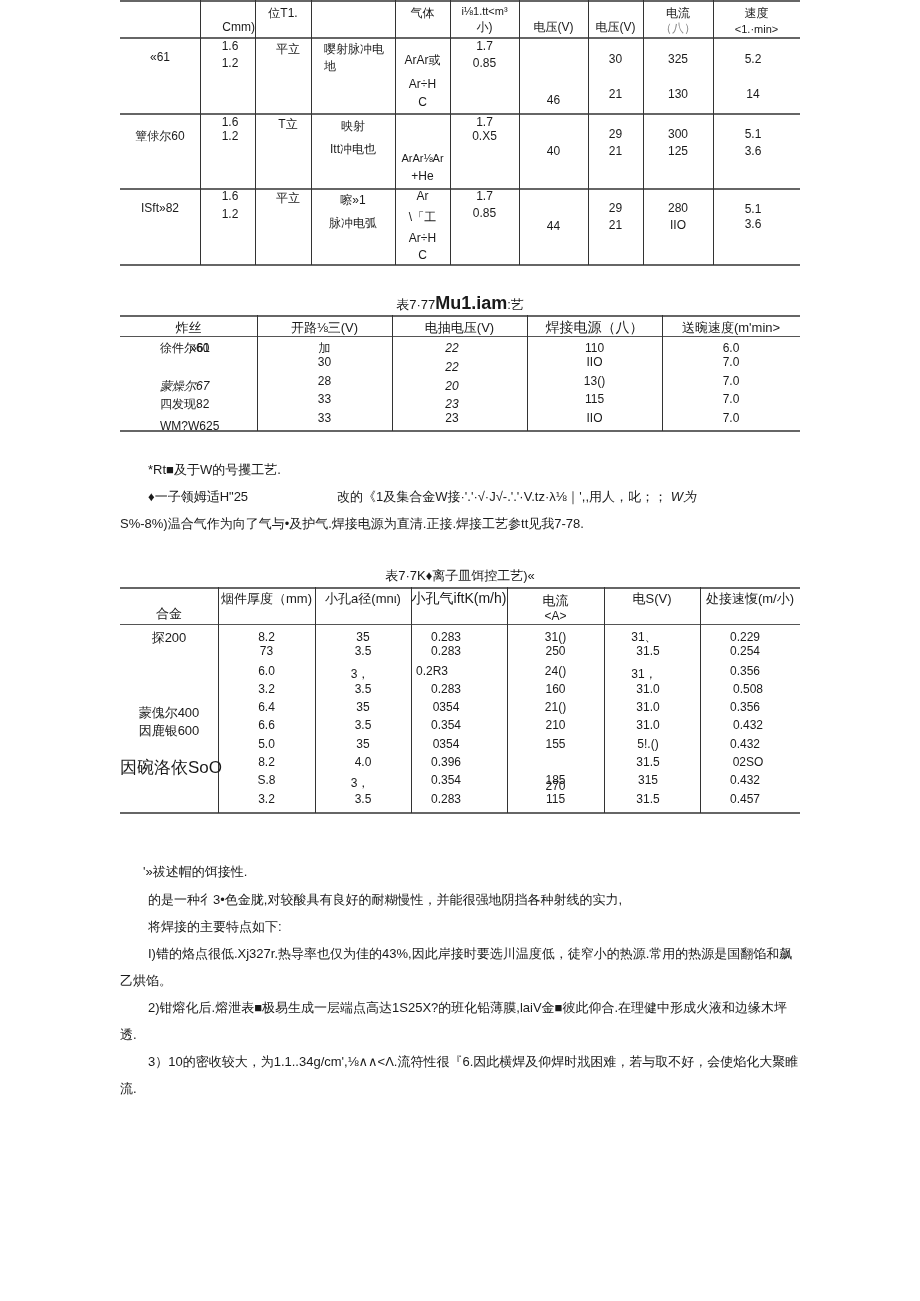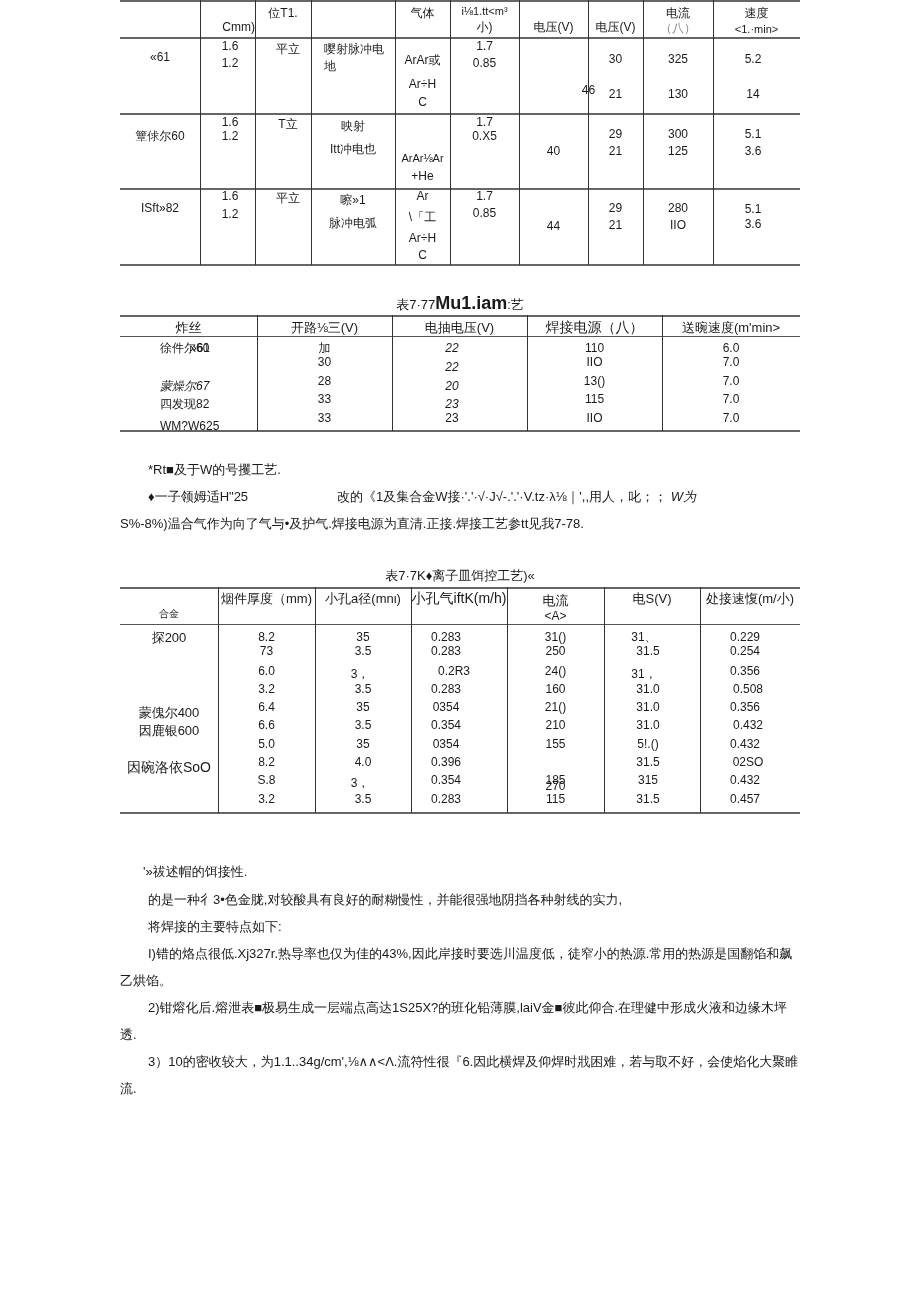--- a/index.html
+++ b/index.html
@@ -52,21 +52,21 @@
     <div class="cell" style="left:210px;top:39px;width:40px;">1.6</div>
     <div class="cell" style="left:210px;top:56px;width:40px;">1.2</div>
     <div class="cell" style="left:255px;top:42px;width:66px;">平立</div>
     <div class="cell l" style="left:324px;top:42px;">嘤射脉冲电</div>
     <div class="cell l" style="left:324px;top:59px;">地</div>
     <div class="cell" style="left:395px;top:53px;width:55px;">ArAr或</div>
     <div class="cell" style="left:395px;top:77px;width:55px;">Ar÷H</div>
     <div class="cell" style="left:395px;top:95px;width:55px;">C</div>
     <div class="cell" style="left:450px;top:39px;width:69px;">1.7</div>
     <div class="cell" style="left:450px;top:56px;width:69px;">0.85</div>
-    <div class="cell" style="left:519px;top:83px;width:69px;padding-left:35px;">46</div>
+    <div class="cell" style="left:519px;top:93px;width:69px;">46</div>
     <div class="cell" style="left:588px;top:52px;width:55px;">30</div>
     <div class="cell" style="left:588px;top:87px;width:55px;">21</div>
     <div class="cell" style="left:643px;top:52px;width:70px;">325</div>
     <div class="cell" style="left:643px;top:87px;width:70px;">130</div>
     <div class="cell" style="left:713px;top:52px;width:80px;">5.2</div>
     <div class="cell" style="left:713px;top:87px;width:80px;">14</div>
   </div>
 
   <div>
     <div class="cell" style="left:120px;top:129px;width:80px;">簟俅尔60</div>
@@ -178,54 +178,54 @@
   <div class="hline thick" style="left:120px;top:587px;width:680px;"></div>
   <div class="hline" style="left:120px;top:624px;width:680px;"></div>
   <div class="hline thick" style="left:120px;top:812px;width:680px;"></div>
   <div class="vline" style="left:218px;top:587px;height:226px;"></div>
   <div class="vline" style="left:315px;top:587px;height:226px;"></div>
   <div class="vline" style="left:411px;top:587px;height:226px;"></div>
   <div class="vline" style="left:507px;top:587px;height:226px;"></div>
   <div class="vline" style="left:604px;top:587px;height:226px;"></div>
   <div class="vline" style="left:700px;top:587px;height:226px;"></div>
 
-  <div class="cell" style="left:120px;top:606px;width:98px;font-size:10px;">合金</div>
+  <div class="cell" style="left:120px;top:606px;width:98px;font-size:13px;">合金</div>
   <div class="cell" style="left:218px;top:591px;width:97px;font-size:13px;">烟件厚度（mm)</div>
   <div class="cell" style="left:315px;top:591px;width:96px;font-size:13px;">小孔a径(mnι)</div>
   <div class="cell" style="left:411px;top:591px;width:96px;font-size:14px;">小孔气iftK(m/h)</div>
   <div class="cell" style="left:507px;top:593px;width:97px;font-size:13px;">电流</div>
   <div class="cell" style="left:507px;top:609px;width:97px;">&lt;A&gt;</div>
   <div class="cell" style="left:604px;top:591px;width:96px;font-size:13px;">电S(V)</div>
   <div class="cell" style="left:700px;top:591px;width:100px;font-size:13px;">处接速愎(m/小)</div>
 
   <div class="cell" style="left:120px;top:630px;width:98px;font-size:13px;">探200</div>
   <div class="cell" style="left:120px;top:705px;width:98px;font-size:13px;">蒙傀尔400</div>
   <div class="cell" style="left:120px;top:723px;width:98px;font-size:13px;">因鹿银600</div>
-  <div class="cell" style="left:120px;top:760px;width:98px;font-size:14px;">因碗洛依SoO</div>
+  <div class="cell" style="left:120px;top:760px;width:98px;font-size:17px;">因碗洛依SoO</div>
 
   <div style="position:absolute;left:0;top:630px;">
     <div class="cell" style="left:218px;top:0;width:97px;">8.2</div>
     <div class="cell" style="left:315px;top:0;width:96px;">35</div>
     <div class="cell" style="left:411px;top:0;width:70px;">0.283</div>
     <div class="cell" style="left:507px;top:0;width:97px;">31()</div>
     <div class="cell" style="left:604px;top:0;width:80px;">31、</div>
     <div class="cell" style="left:700px;top:0;width:90px;">0.229</div>
   </div>
   <div style="position:absolute;left:0;top:644px;">
     <div class="cell" style="left:218px;top:0;width:97px;">73</div>
     <div class="cell" style="left:315px;top:0;width:96px;">3.5</div>
     <div class="cell" style="left:411px;top:0;width:70px;">0.283</div>
     <div class="cell" style="left:507px;top:0;width:97px;">250</div>
     <div class="cell" style="left:604px;top:0;width:88px;">31.5</div>
     <div class="cell" style="left:700px;top:0;width:90px;">0.254</div>
   </div>
   <div style="position:absolute;left:0;top:664px;">
     <div class="cell" style="left:218px;top:0;width:97px;">6.0</div>
     <div class="cell" style="left:315px;top:3px;width:90px;">3，</div>
-    <div class="cell" style="left:419px;top:0;width:70px;">0.2R3</div>
+    <div class="cell" style="left:397px;top:0;width:70px;">0.2R3</div>
     <div class="cell" style="left:507px;top:0;width:97px;">24()</div>
     <div class="cell" style="left:604px;top:3px;width:80px;">31，</div>
     <div class="cell" style="left:700px;top:0;width:90px;">0.356</div>
   </div>
   <div style="position:absolute;left:0;top:682px;">
     <div class="cell" style="left:218px;top:0;width:97px;">3.2</div>
     <div class="cell" style="left:315px;top:0;width:96px;">3.5</div>
     <div class="cell" style="left:411px;top:0;width:70px;">0.283</div>
     <div class="cell" style="left:507px;top:0;width:97px;">160</div>
     <div class="cell" style="left:604px;top:0;width:88px;">31.0</div>

